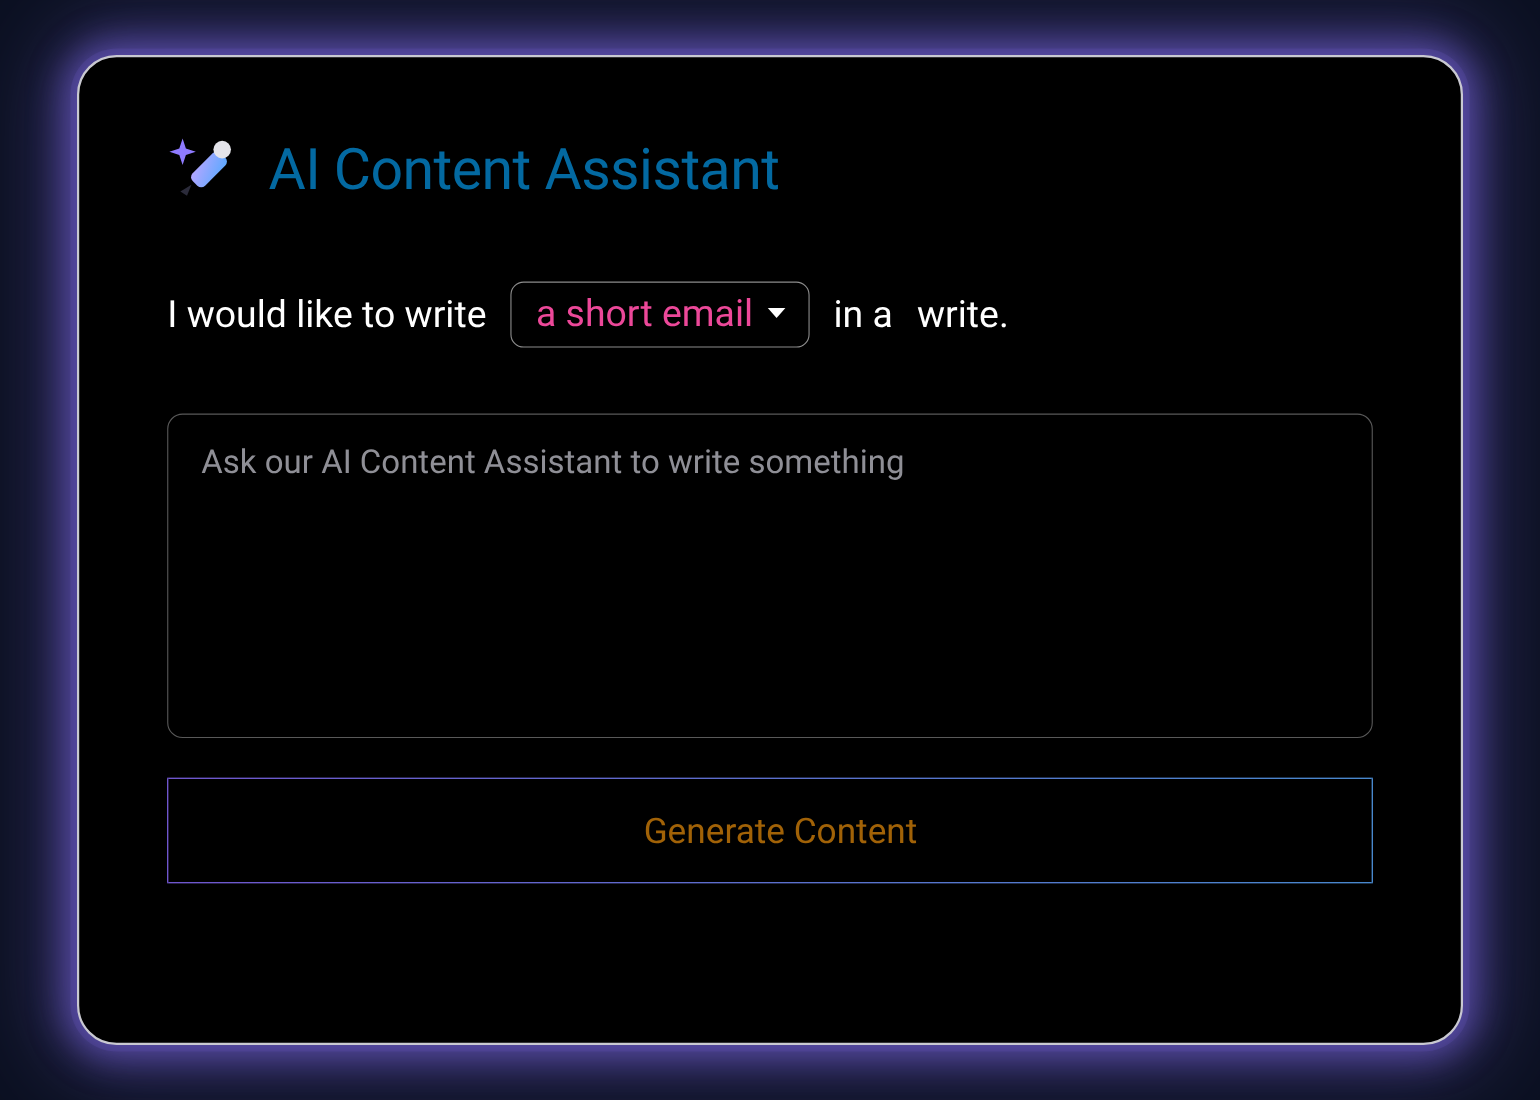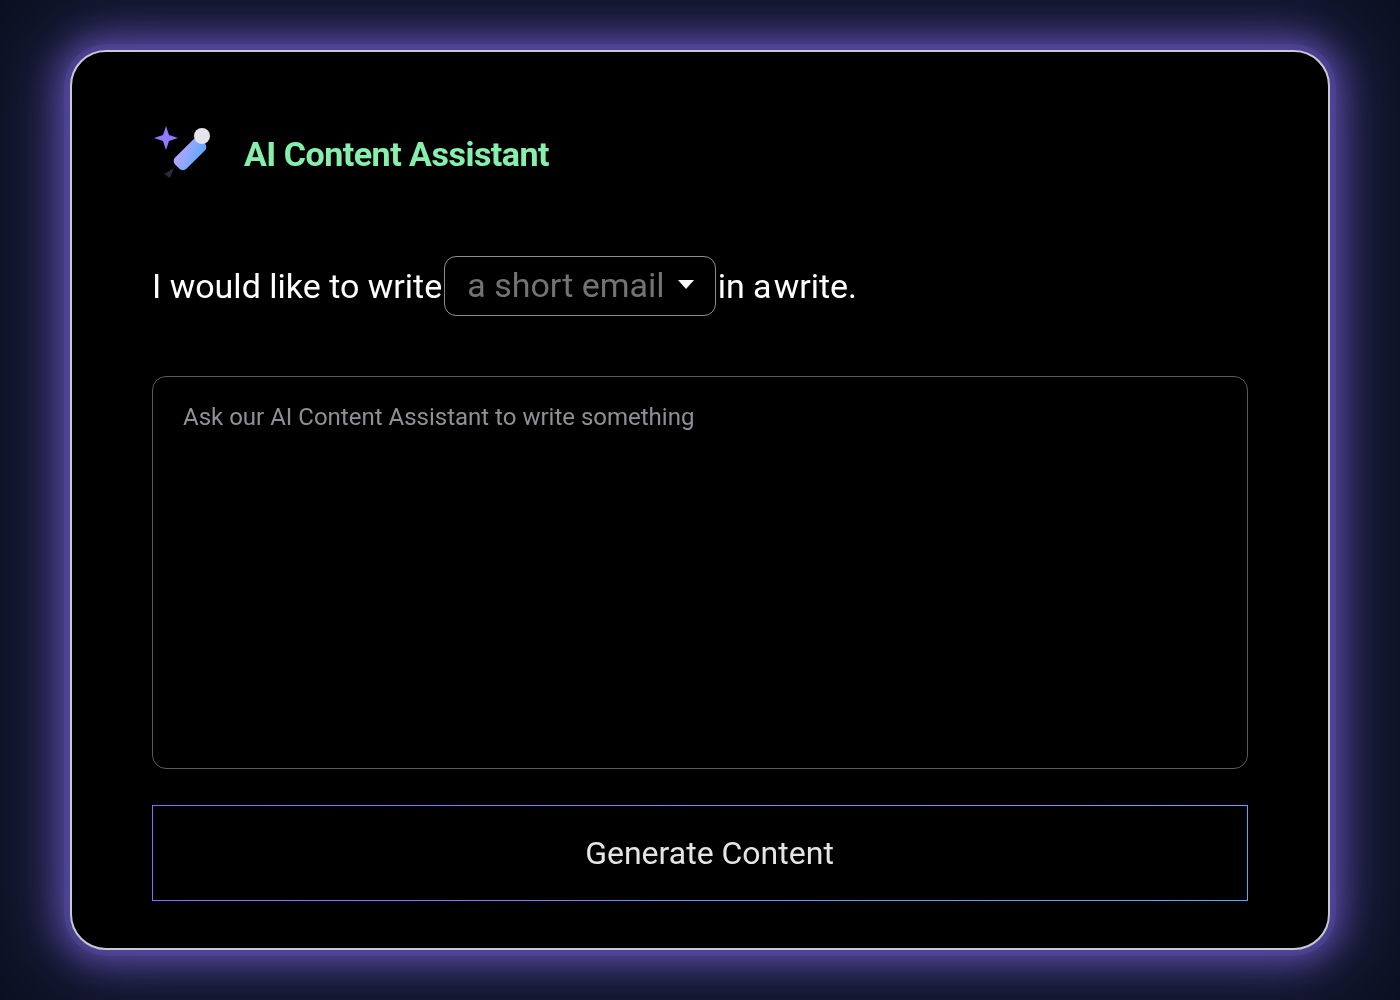--- a/index.html
+++ b/index.html
@@ -45,88 +45,88 @@
     margin-bottom: 70px;
   }
 
   .pencil-icon {
     width: 64px;
     height: 64px;
     flex: 0 0 auto;
   }
 
   .title {
-    font-size: 34px;
-    font-weight: 700;
-    color: #86efac;
+    font-size: 52px;
+    font-weight: 400;
+    color: #0369a1;
     letter-spacing: -0.5px;
   }
 
   .sentence {
     display: flex;
     flex-wrap: wrap;
     align-items: center;
-    gap: 2px;
+    gap: 22px;
     font-size: 34px;
     color: #fff;
     margin-bottom: 60px;
     line-height: 1.5;
   }
 
   .sentence .txt {
     white-space: nowrap;
   }
 
   .pill {
     display: inline-flex;
     align-items: center;
     gap: 12px;
     border: 1.5px solid rgba(255,255,255,0.55);
     border-radius: 12px;
     padding: 6px 20px 8px 22px;
     font-size: 34px;
-    color: #737373;
+    color: #ec4899;
     cursor: pointer;
     user-select: none;
     line-height: 1.3;
   }
 
   .caret {
     display:inline-block;
   }
   .caret svg { display:block; }
 
   .prompt-box {
     width: 100%;
-    height: 393px;
+    height: 295px;
     box-sizing: border-box;
     border: 1.5px solid rgba(255,255,255,0.35);
     border-radius: 14px;
     background: transparent;
     color: #fff;
-    font-size: 24px;
+    font-size: 30px;
     padding: 26px 30px;
     resize: none;
     outline: none;
     font-family: inherit;
   }
   .prompt-box::placeholder {
     color: #8f8f96;
   }
 
   .generate {
     margin-top: 32px;
     width: 100%;
     height: 96px;
     box-sizing: border-box;
     border-radius: 10px;
     border: 1.5px solid;
     border-image: linear-gradient(90deg, #8a6bff 0%, #5aa9ff 100%) 1;
     background: transparent;
-    color: #e5e5e5;
+    color: #a16207;
     font-size: 32px;
     cursor: pointer;
     display: flex;
     align-items: center;
     justify-content: center;
     font-family: inherit;
     padding-left: 25px;
   }
 </style>
 </head>

